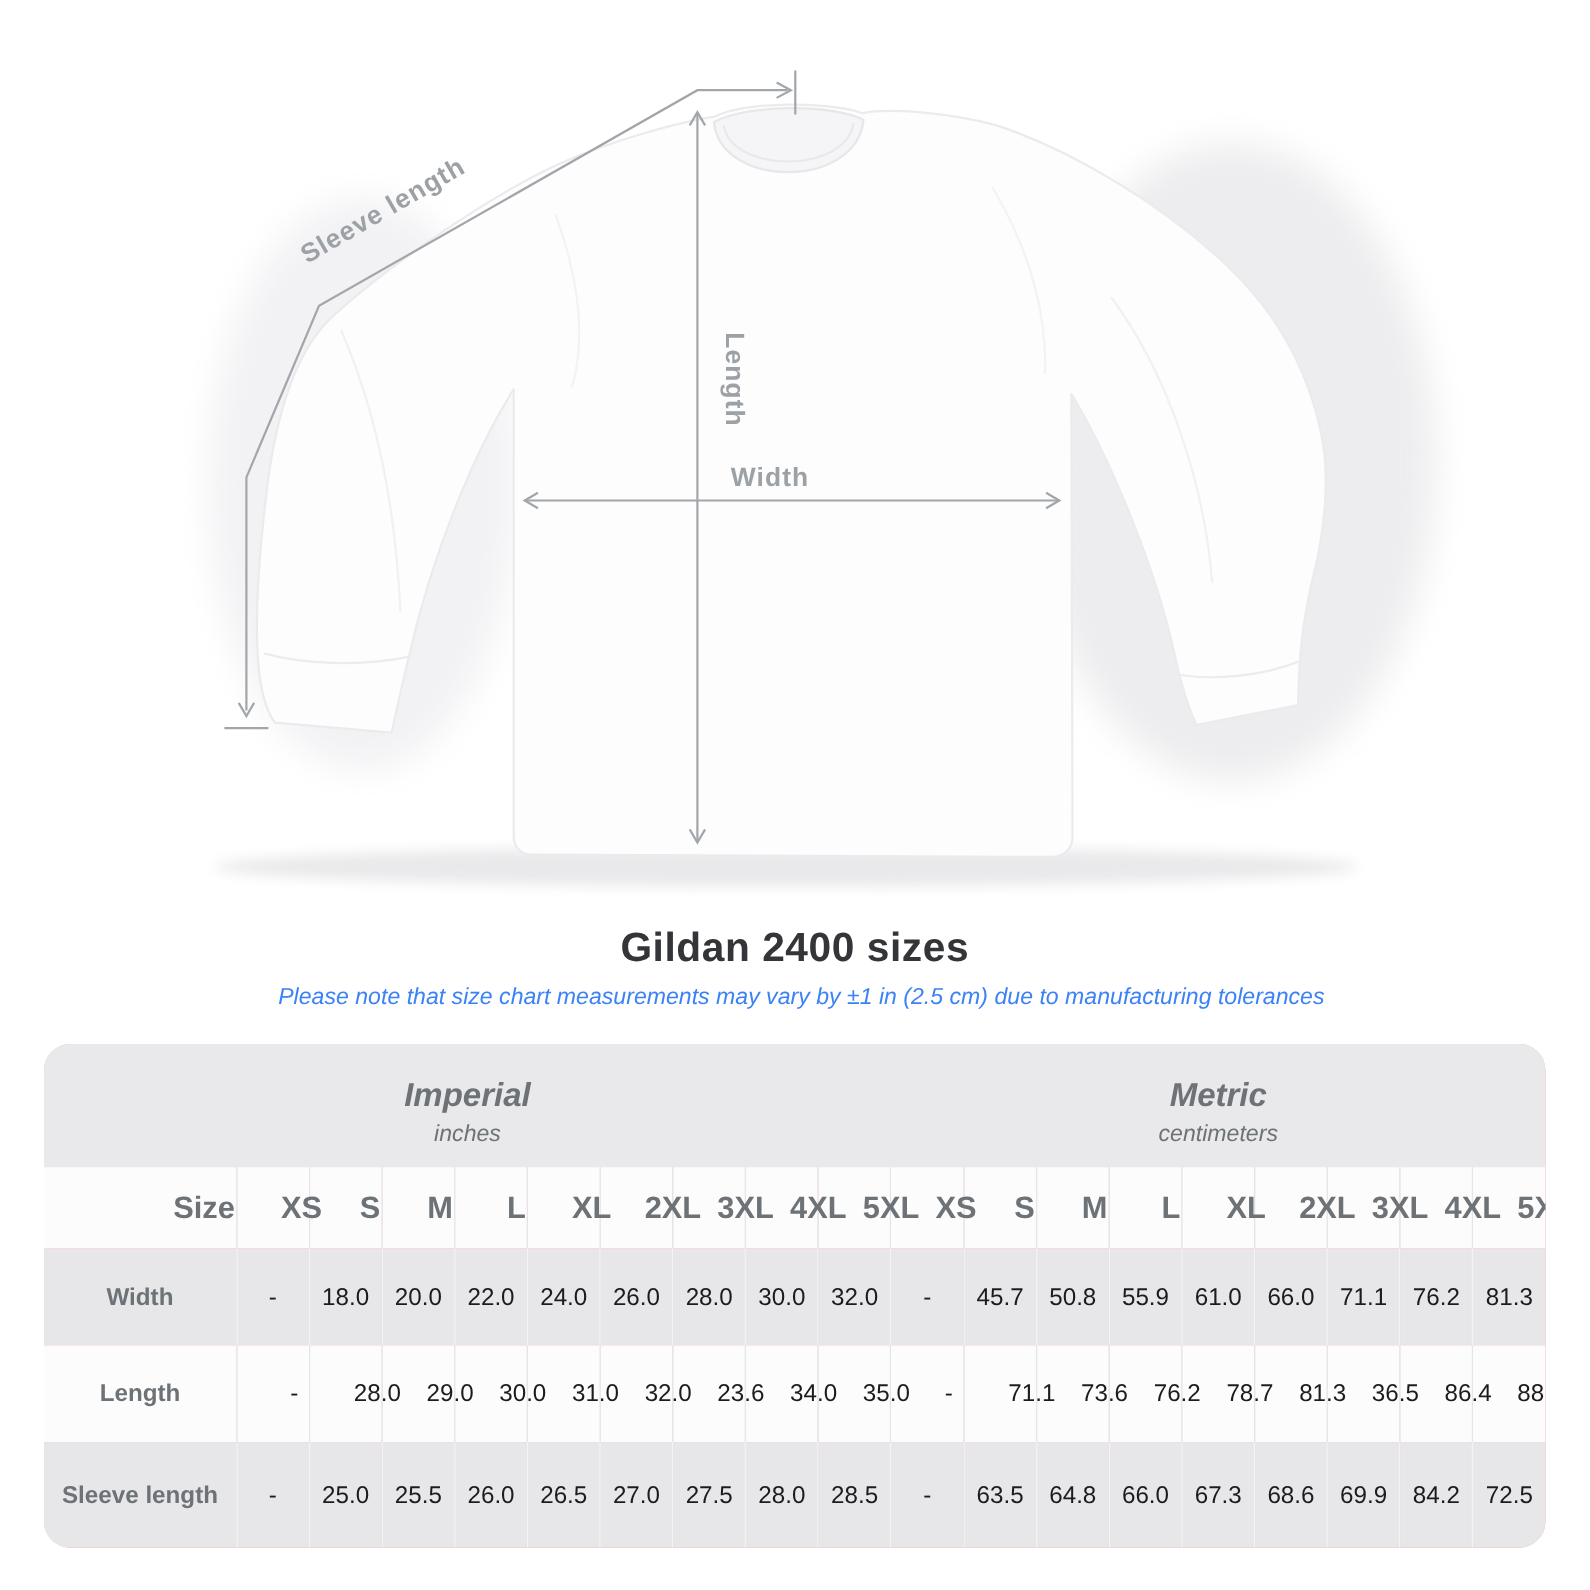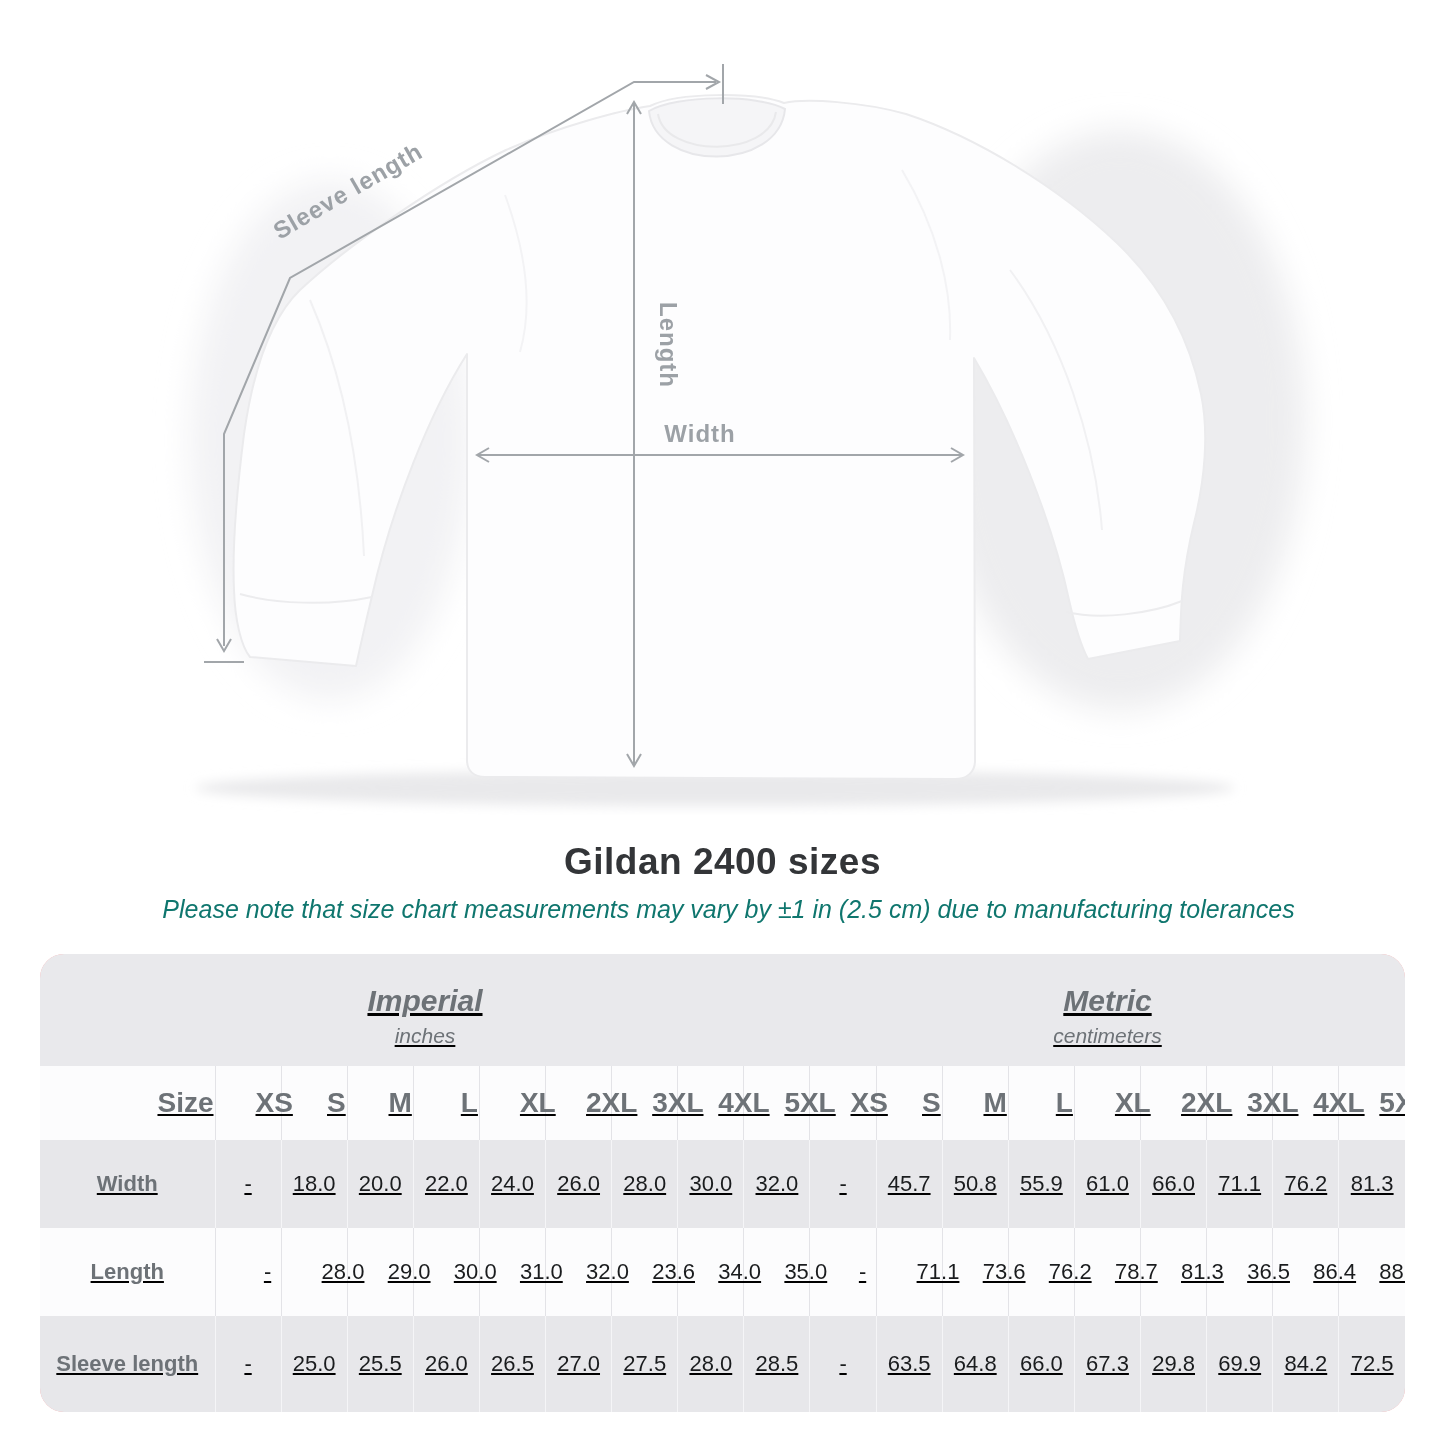--- a/index.html
+++ b/index.html
@@ -25,32 +25,31 @@
   .title-block { text-align: center; margin-top: 26px; }
   .page-title {
     margin: 12px;
     font-size: 37px;
     font-weight: bold;
     color: #333538;
     letter-spacing: 0.5px;
   }
   .page-subtitle {
     margin: 10px 0 0 12px;
-    font-size: 25px;
+    font-size: 21px;
     font-style: italic;
-    color: #0f766e;
+    color: #3b82f6;
   }
 
   
   .table-card {
     margin: 30px 40px 12px 40px;
     border-radius: 24px;
     overflow: hidden;
     background: #fca5a5;
-    text-decoration: underline;
   }
   table.size-table {
     width: 100%;
     border-collapse: collapse;
     table-layout: fixed;
   }
   col.c-label { width: 175px; }
 
   tr.group-row td { padding: 30px 0 18px 0; text-align: center; background: #e9e9ec; }
   .group-name { font-size: 30px; font-weight: bold; font-style: italic; color: #6d7277; line-height: 34px; }
@@ -258,20 +257,20 @@
         <td>26.5</td>
         <td>27.0</td>
         <td>27.5</td>
         <td>28.0</td>
         <td>28.5</td>
         <td>-</td>
         <td>63.5</td>
         <td>64.8</td>
         <td>66.0</td>
         <td>67.3</td>
-        <td>29.8</td>
+        <td>68.6</td>
         <td>69.9</td>
         <td>84.2</td>
         <td>72.5</td>
       </tr>
     </tbody>
   </table>
 </div>
 
 </body></html>

